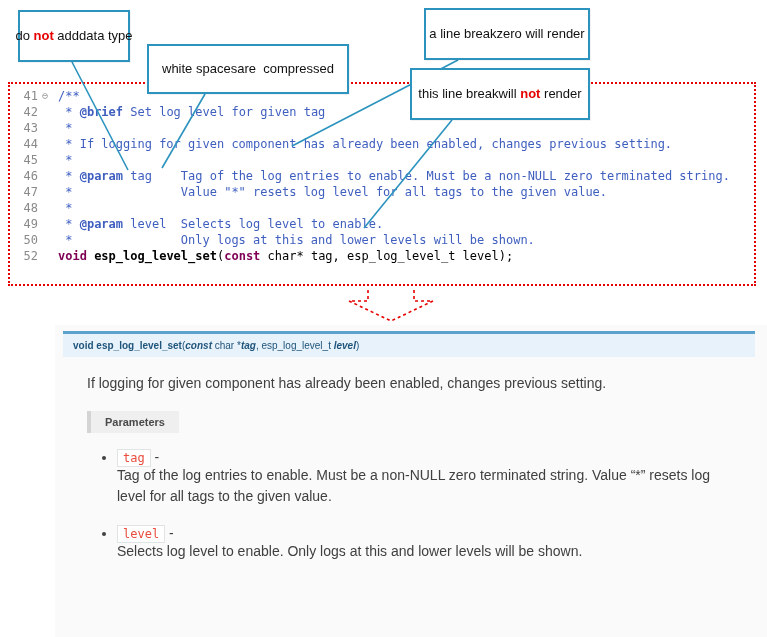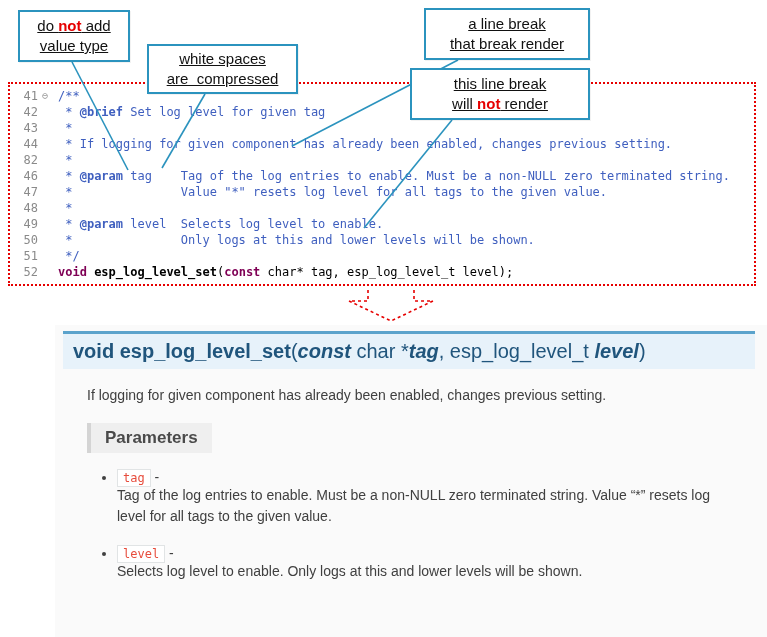--- a/index.html
+++ b/index.html
@@ -14,29 +14,28 @@
     --body_text:#404040;
   }
   *{box-sizing:border-box;margin:0;padding:0;}
   body{font-family:"Liberation Sans",sans-serif;background:#fff;}
   .canvas{position:relative;width:767px;height:637px;background:#fff;overflow:hidden;}
 
   
   .callout{
     position:absolute;z-index:10;background:#fff;
     border:2px solid var(--accent,#2b93be);
-    display:flex;flex-direction:column;align-items:center;justify-content:center;
-    font-size:15px;color:#111;text-align:center;line-height:1.35;
+    display:flex;flex-direction:row;align-items:center;justify-content:center;
+    font-size:13px;color:#111;text-align:center;line-height:1.35;
     box-shadow:1px 1px 0 rgba(0,0,0,0.05);
-    text-decoration:underline;
   }
   .callout .line{white-space:pre;}
   .em-red{color:var(--alert,#e60000);font-weight:bold;}
   #c1{left:18px;top:10px;width:112px;height:52px;}
-  #c2{left:147px;top:44px;width:151px;height:50px;}
+  #c2{left:147px;top:44px;width:202px;height:50px;}
   #c3{left:424px;top:8px;width:166px;height:52px;}
   #c4{left:410px;top:68px;width:180px;height:52px;}
 
   
   .code-frame{
     position:absolute;z-index:1;left:8px;top:82px;width:748px;height:204px;
     border:2px dotted var(--alert,#e60000);background:#fff;
     padding:4px 2px 0 6px;
   }
   .code-line{display:flex;height:16px;line-height:16px;
@@ -56,31 +55,31 @@
   .arrow{stroke:var(--alert,#e60000);stroke-width:1.6;fill:none;stroke-dasharray:3 3;}
 
   
   .docs-panel{
     position:absolute;left:55px;top:325px;width:712px;height:312px;
     background:#fafafa;z-index:1;
   }
   .sig{
     margin:6px 12px 0 8px;background:var(--sig_bg,#e7f2fa);
     border-top:3px solid #5ba3cc;padding:6px 10px;
-    font-size:20px;color:var(--sig_text,#20557c);
+    font-size:10px;color:var(--sig_text,#20557c);
   }
   .sig-kw{font-weight:bold;}
   .sig-name{font-weight:bold;}
   .sig-kw-it{font-weight:bold;font-style:italic;}
   .sig-arg{font-weight:bold;font-style:italic;}
   .docs-content{padding:16px 24px 0 32px;color:var(--body_text,#404040);font-size:14px;}
   .docs-content p{margin-bottom:16px;line-height:1.45;}
   .rubric{
     display:inline-block;background:#efefef;border-left:4px solid #d4d4d4;
-    padding:5px 14px;font-weight:bold;color:#4a4a4a;font-size:17px;
+    padding:5px 14px;font-weight:bold;color:#4a4a4a;font-size:11px;
     margin:2px 0 16px 0;
   }
   .param-list{list-style:disc;padding-left:30px;}
   .param-list li{margin-bottom:18px;}
   .chip{
     font-family:"DejaVu Sans Mono",monospace;font-size:12px;
     color:var(--chip_text,#e74c3c);background:#fff;border:1px solid #e1e4e5;
     padding:1px 5px;
   }
   .dash{color:var(--body_text,#404040);}
@@ -107,21 +106,21 @@
           <span class="gutter">43</span>
           <span class="fold"></span>
           <span class="code-text"><span class="seg-cmt"> *</span></span>
         </div>
         <div class="code-line">
           <span class="gutter">44</span>
           <span class="fold"></span>
           <span class="code-text"><span class="seg-cmt"> * If logging for given component has already been enabled, changes previous setting.</span></span>
         </div>
         <div class="code-line">
-          <span class="gutter">82</span>
+          <span class="gutter">45</span>
           <span class="fold"></span>
           <span class="code-text"><span class="seg-cmt"> *</span></span>
         </div>
         <div class="code-line">
           <span class="gutter">46</span>
           <span class="fold"></span>
           <span class="code-text"><span class="seg-cmt"> * </span><span class="seg-tag">@param</span><span class="seg-cmt"> tag    Tag of the log entries to enable. Must be a non-NULL zero terminated string.</span></span>
         </div>
         <div class="code-line">
           <span class="gutter">47</span>
@@ -135,55 +134,50 @@
         </div>
         <div class="code-line">
           <span class="gutter">49</span>
           <span class="fold"></span>
           <span class="code-text"><span class="seg-cmt"> * </span><span class="seg-tag">@param</span><span class="seg-cmt"> level  Selects log level to enable.</span></span>
         </div>
         <div class="code-line">
           <span class="gutter">50</span>
           <span class="fold"></span>
           <span class="code-text"><span class="seg-cmt"> *               Only logs at this and lower levels will be shown.</span></span>
-        </div>
-        <div class="code-line">
-          <span class="gutter">51</span>
-          <span class="fold"></span>
-          <span class="code-text"><span class="seg-cmt"> */</span></span>
         </div>
         <div class="code-line">
           <span class="gutter">52</span>
           <span class="fold"></span>
           <span class="code-text"><span class="seg-kw">void</span><span class="seg-pl"> </span><span class="seg-fn">esp_log_level_set</span><span class="seg-pl">(</span><span class="seg-kw">const</span><span class="seg-pl"> char* tag, esp_log_level_t level);</span></span>
         </div>
       </div>
   </div>
 
   <svg class="overlay" width="767" height="637">
     <line class="conn" x1="72" y1="62" x2="128" y2="170"></line>
     <line class="conn" x1="205" y1="94" x2="162" y2="168"></line>
     <line class="conn" x1="458" y1="60" x2="292" y2="146"></line>
     <line class="conn" x1="452" y1="120" x2="364" y2="228"></line>
     <polyline class="arrow" points="368,290 368,301 349,301 391,321 433,301 414,301 414,290"></polyline>
   </svg>
 
   <div class="callout" id="c1">
     <span class="line"><span>do </span><span class="em-red">not</span><span> add</span></span>
-    <span class="line">value type</span>
+    <span class="line">data type</span>
   </div>
 
   <div class="callout" id="c2">
     <span class="line">white spaces</span>
     <span class="line">are  compressed</span>
   </div>
 
   <div class="callout" id="c3">
     <span class="line">a line break</span>
-    <span class="line">that break render</span>
+    <span class="line">zero will render</span>
   </div>
 
   <div class="callout" id="c4">
     <span class="line">this line break</span>
     <span class="line"><span>will </span><span class="em-red">not</span><span> render</span></span>
   </div>
 
   <div class="docs-panel">
     <div class="sig">
       <span class="sig-kw">void</span><span> </span><span class="sig-name">esp_log_level_set</span><span>(</span><span class="sig-kw-it">const</span><span> char *</span><span class="sig-arg">tag</span><span>, </span><span>esp_log_level_t </span><span class="sig-arg">level</span><span>)</span>

